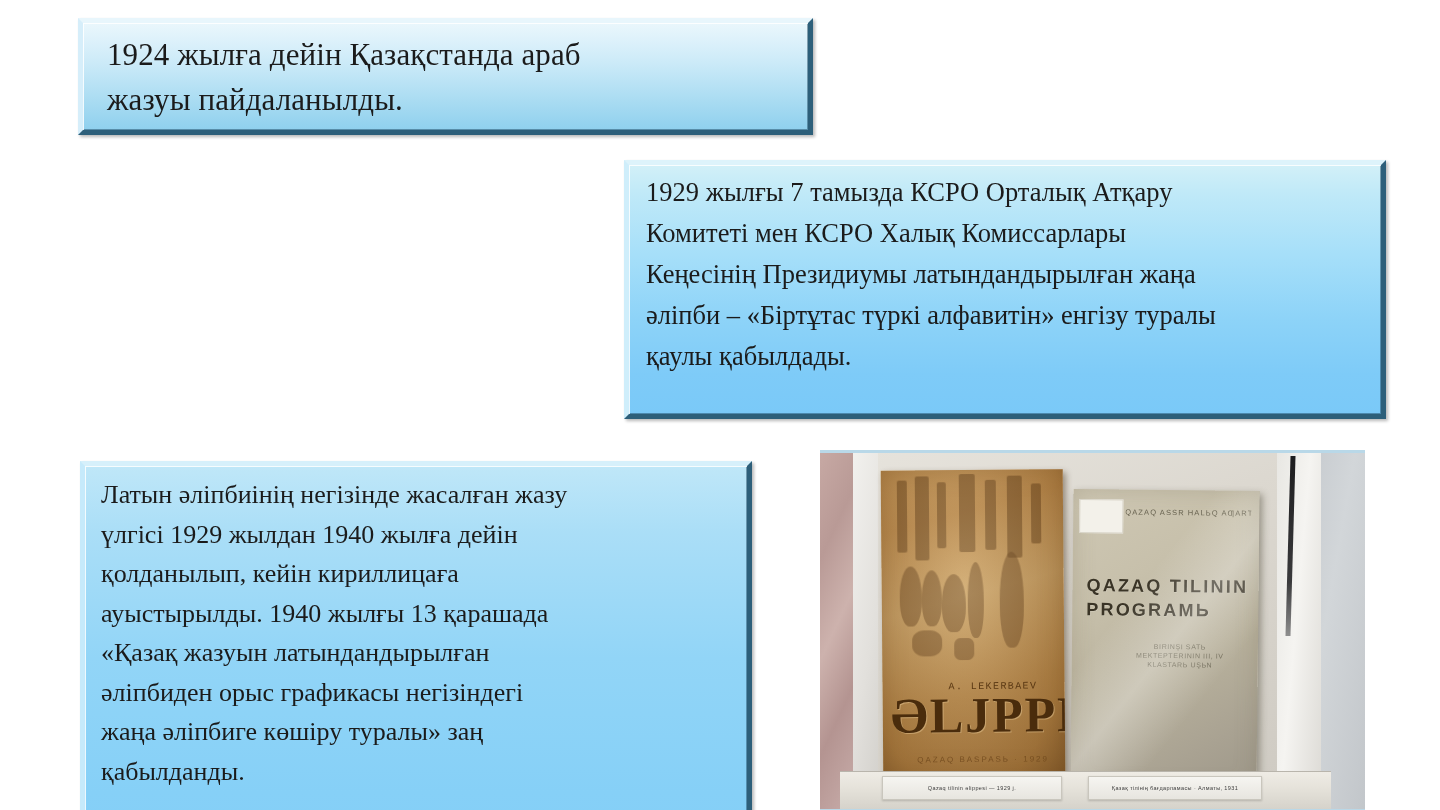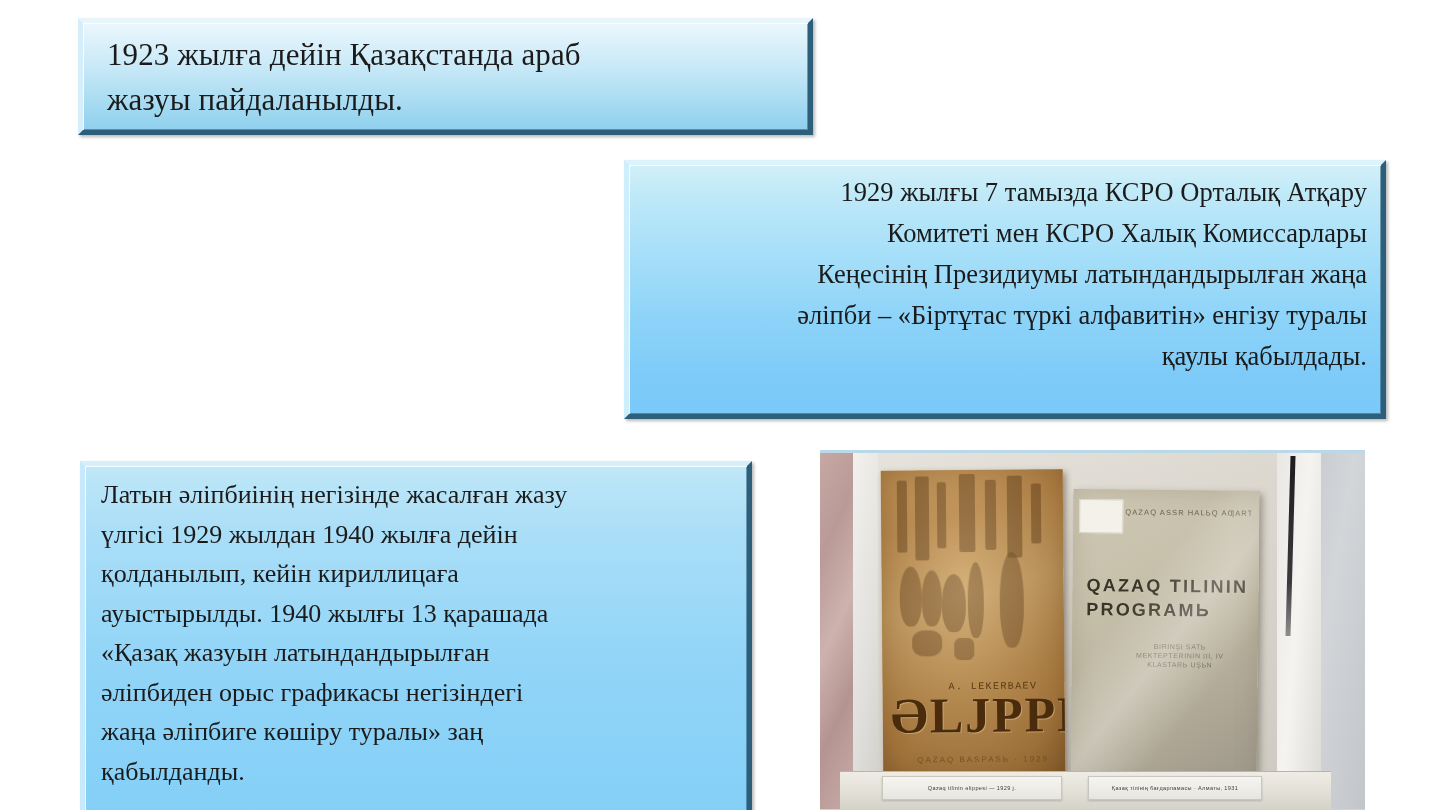--- a/index.html
+++ b/index.html
@@ -76,21 +76,20 @@
         #8dd3f8 62%,
         #7ecbf8 84%,
         #7ac9f8 100%);
     border-top-color: #ddf3fb;
     border-left-color: #cfeefb;
   }
   #box-decree .txt {
     padding: 7px 14px 0 17px;
     font-size: 26.5px;
     line-height: 41px;
-    text-align: right;
   }
 
   
   #box-latin {
     left: 80px;
     top: 461px;
     width: 672px;
     height: 428px;
     background:
       linear-gradient(to bottom,
@@ -262,21 +261,21 @@
     position: absolute; left: 0; right: 0; height: 3px;
     background: #b9d8e8;
   }
   .photo-trim-top { top: 0; }
   .photo-trim-bottom { bottom: 0; }
 </style>
 </head>
 <body>
 
 <div class="callout" id="box-heading">
-  <span class="txt">1923 жылға дейін Қазақстанда араб
+  <span class="txt">1924 жылға дейін Қазақстанда араб
 жазуы пайдаланылды.</span>
 </div>
 
 <div class="callout" id="box-decree">
   <span class="txt">1929 жылғы 7 тамызда КСРО Орталық Атқару
 Комитеті мен КСРО Халық Комиссарлары
 Кеңесінің Президиумы латындандырылған жаңа
 әліпби – «Біртұтас түркі алфавитін» енгізу туралы
 қаулы қабылдады.</span>
 </div>

